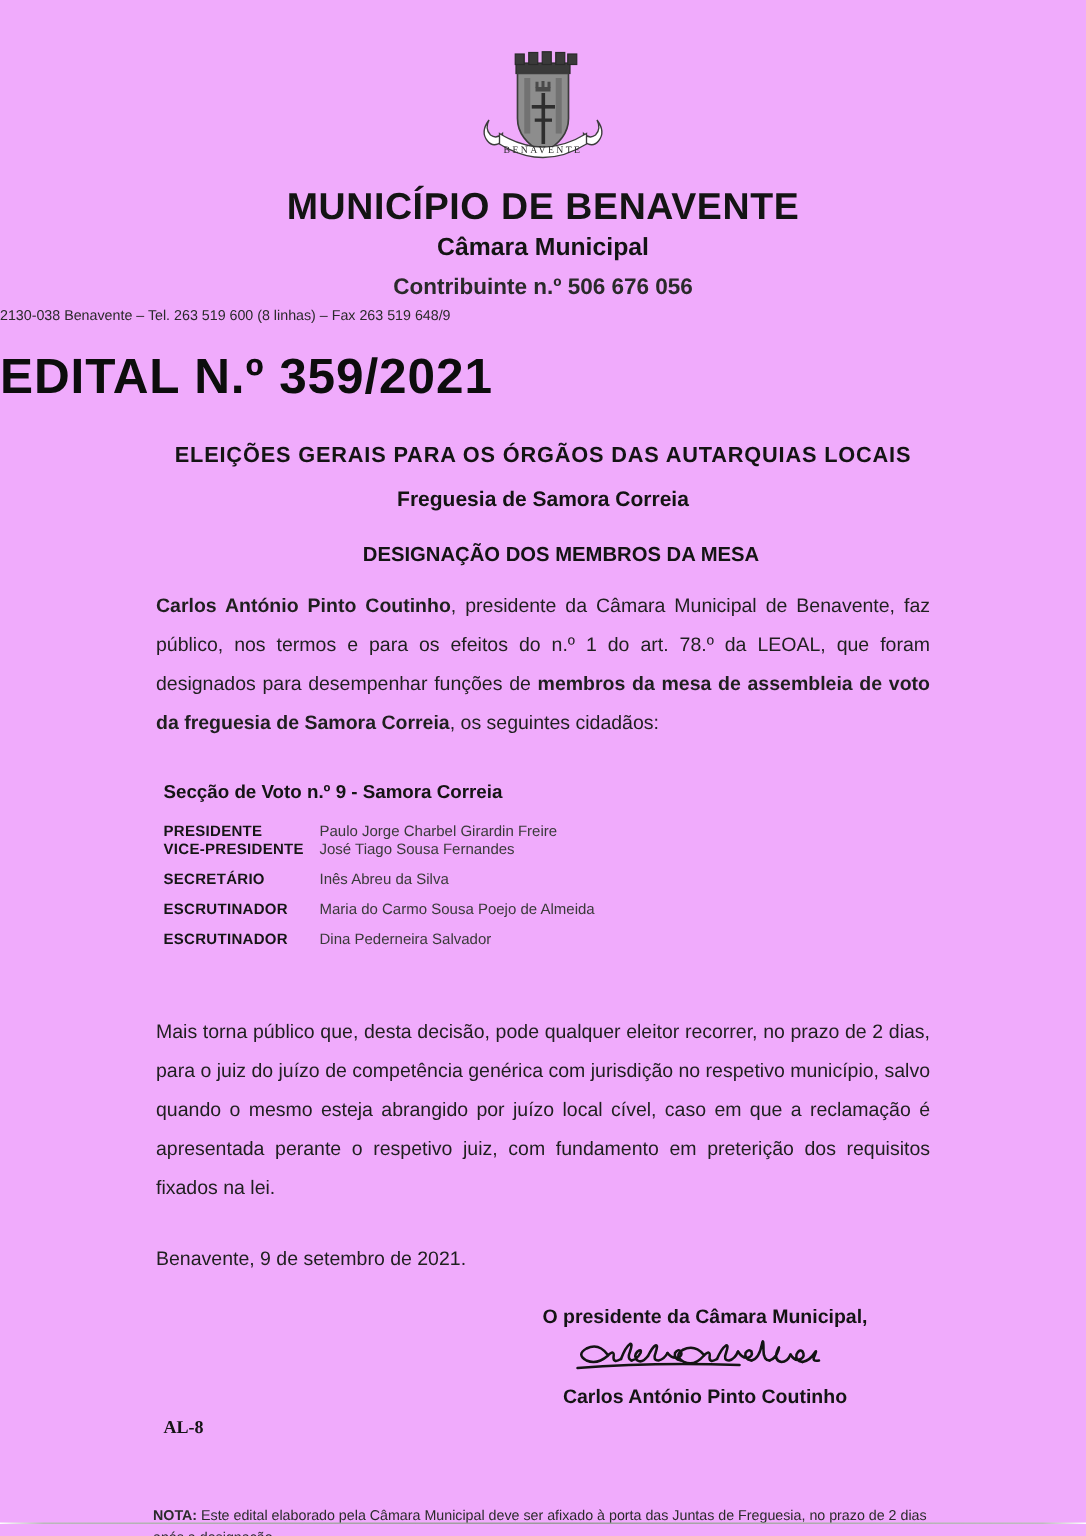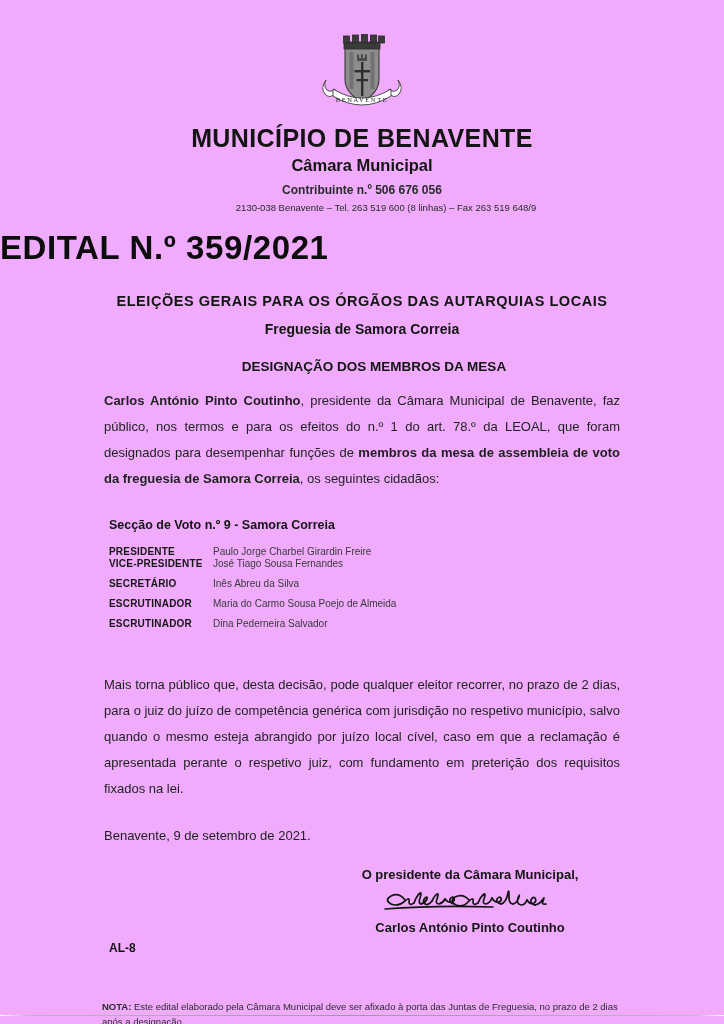--- a/index.html
+++ b/index.html
@@ -48,31 +48,29 @@
   }
   .org-sub {
     text-align: center;
     font-size: 16.5px;
     font-weight: bold;
     margin-top: 3px;
     color: #141414;
   }
   .org-tax {
     text-align: center;
-    font-size: 12px;
+    font-size: 15px;
     font-weight: bold;
     margin-top: 8px;
     color: #2a2a2a;
   }
   .org-contact {
-    text-align: center;
     font-size: 9.5px;
     margin-top: 5px;
     color: #2a2a2a;
-    padding-left: 48px;
   }
 
   
   .edital-title {
     text-align: left;
     font-size: 33px;
     font-weight: bold;
     letter-spacing: 0.6px;
     margin-top: 16px;
     color: #0d0d0d;
@@ -184,20 +182,21 @@
     margin-top: 2px;
   }
   .form-code {
     width: 516px;
     margin: 6px auto 0 auto;
     font-size: 12px;
     font-weight: bold;
     color: #141414;
     padding-left: 5px;
     box-sizing: border-box;
+    font-family: Liberation Serif, serif;
   }
 
   
   .footer-note {
     width: 530px;
     margin: 44px auto 0 auto;
     font-size: 9.5px;
     line-height: 15px;
     color: #2b2b2b;
     padding-left: 5px;

